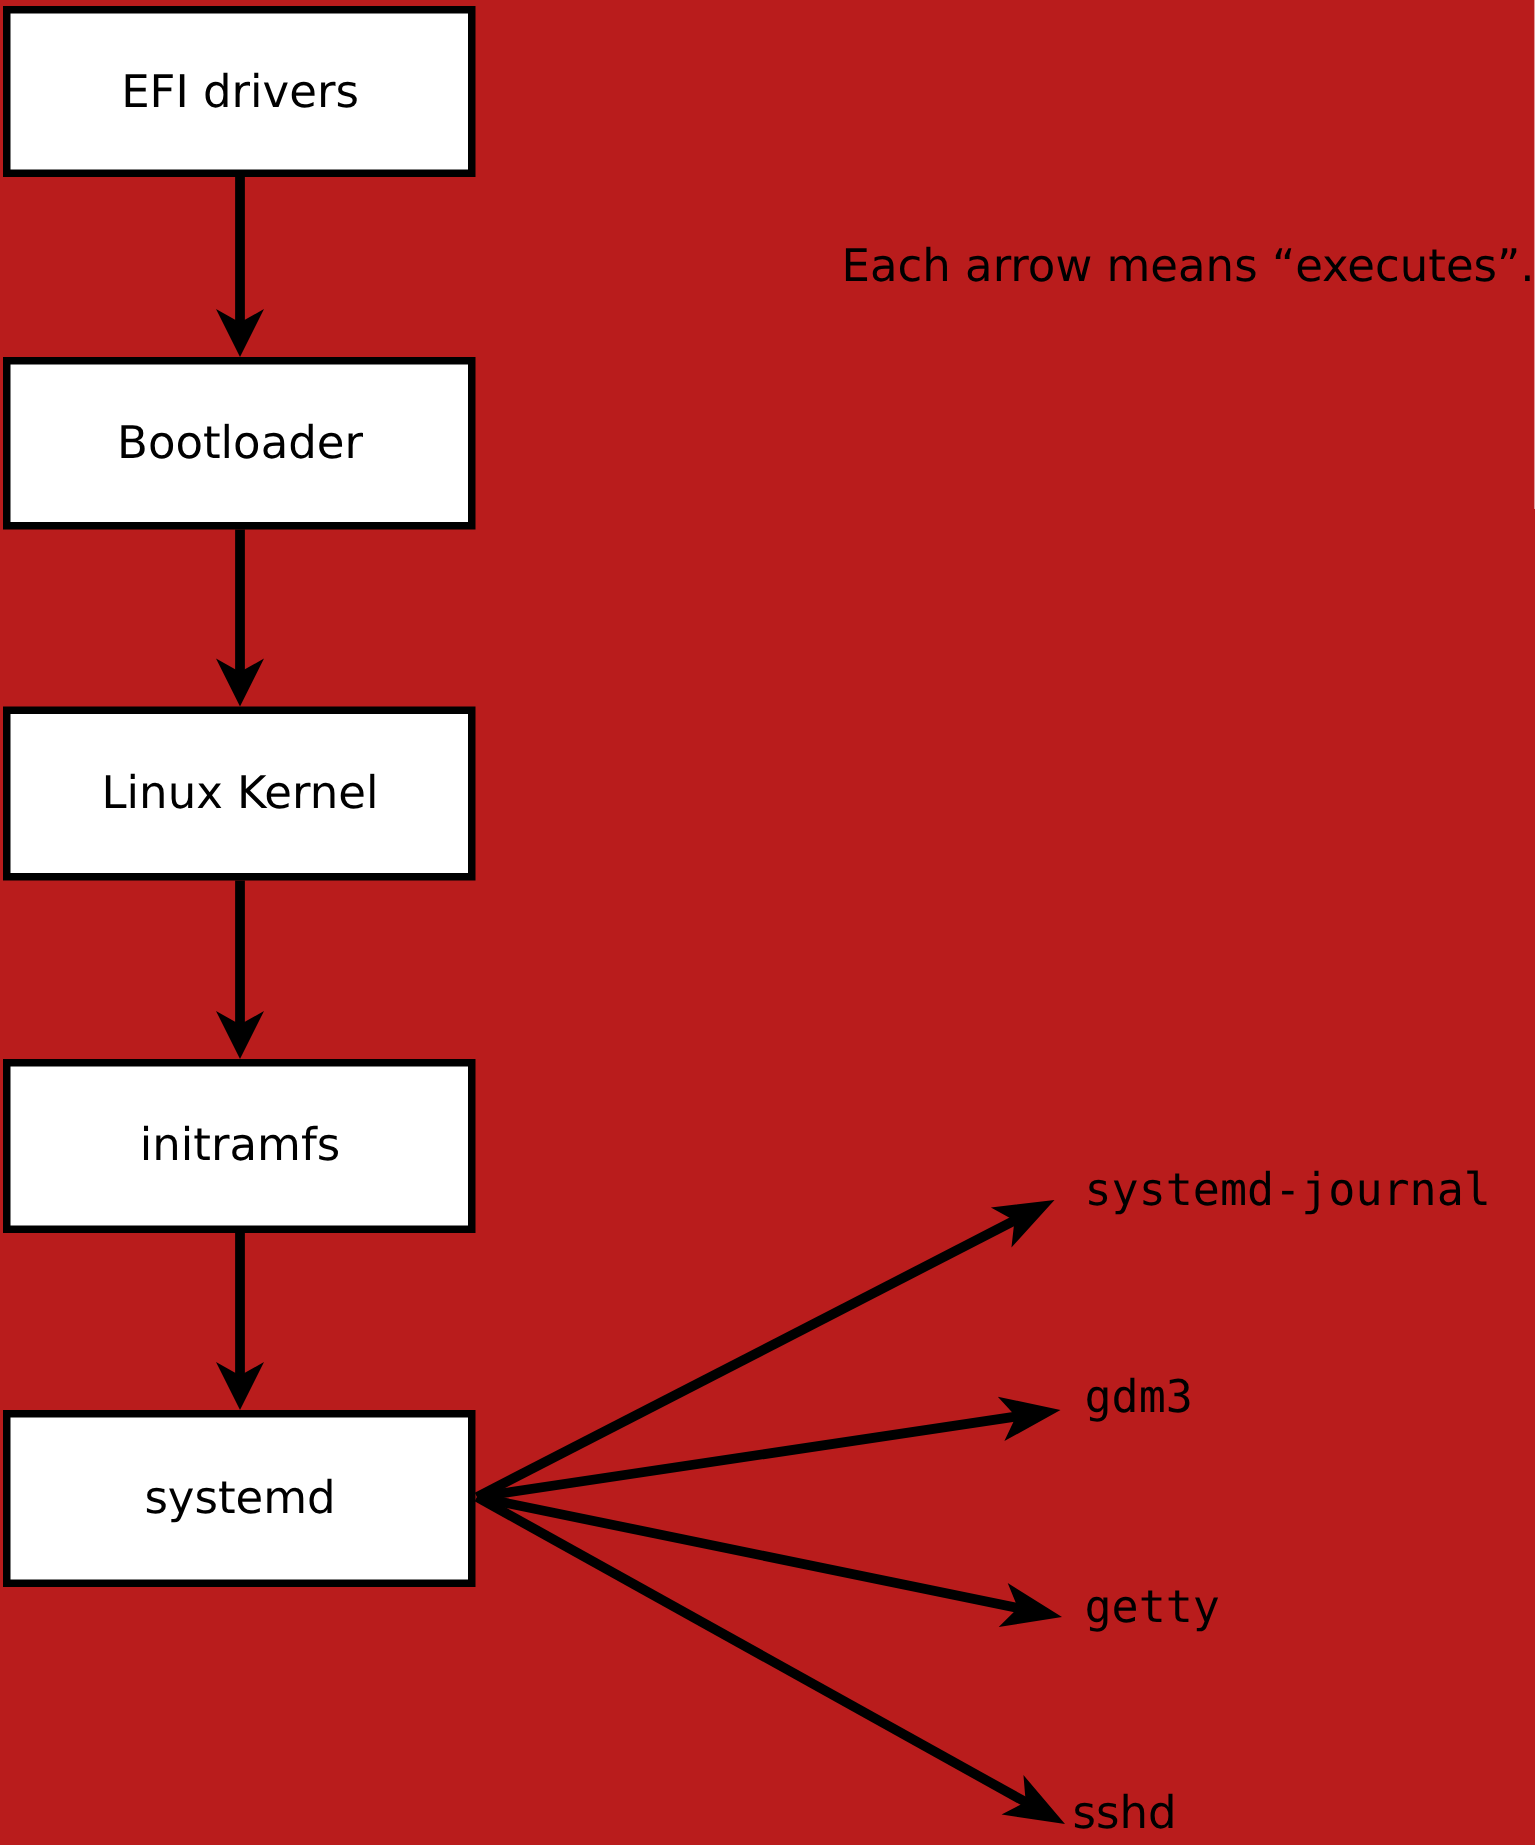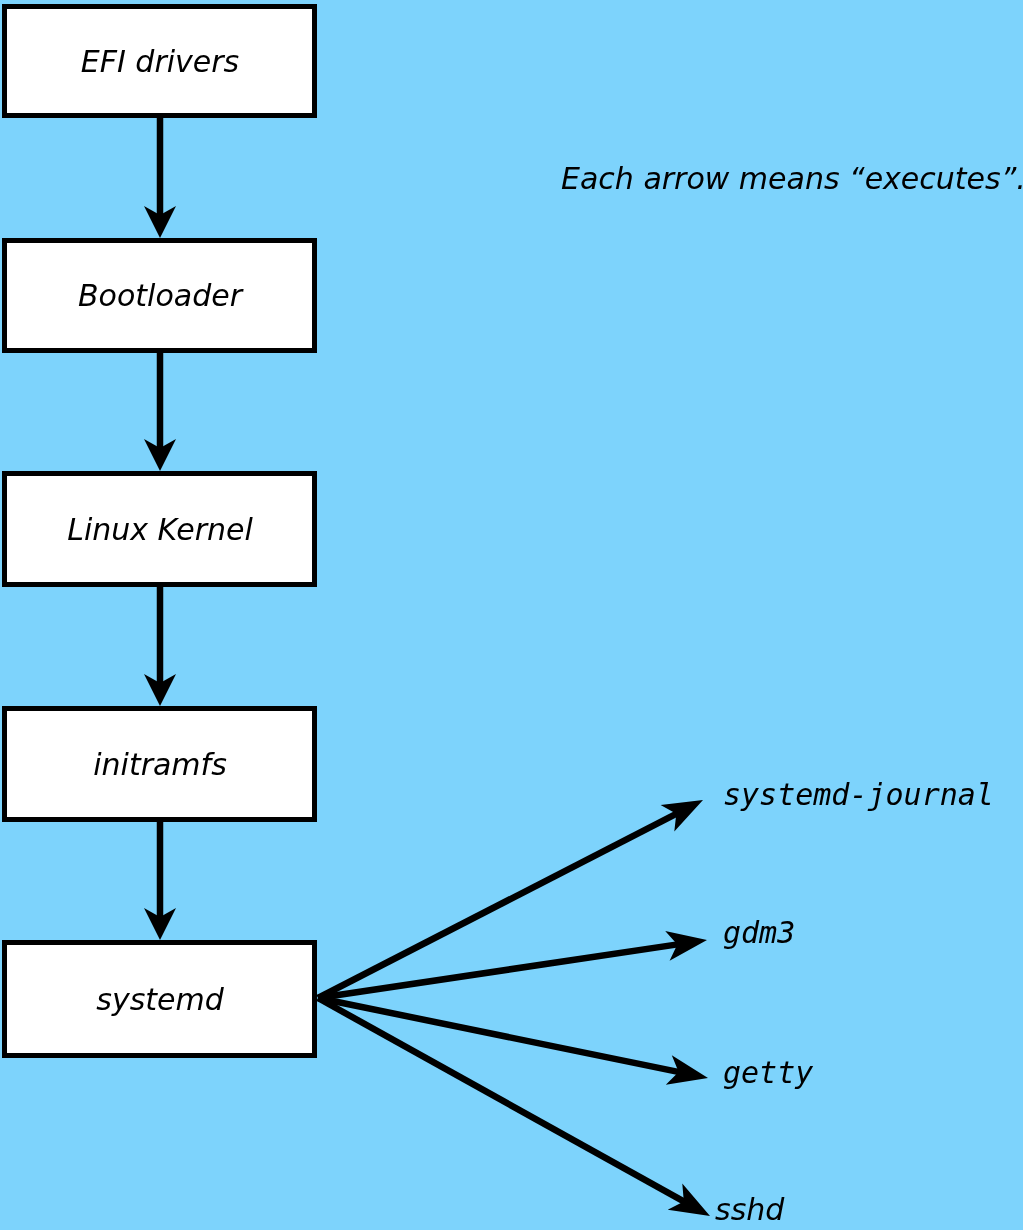--- a/index.html
+++ b/index.html
@@ -4,23 +4,22 @@
 <style>
   html, body {
     margin: 0;
     padding: 0;
     background: #ffffff;
   }
   .canvas {
     position: relative;
     width: 1023px;
     height: 1230px;
-    background: #7dd3fc;
+    background: #b91c1c;
     overflow: hidden;
-    font-style: italic;
   }
   svg { display: block; }
   .flow-box {
     fill: #ffffff;
     stroke: #000000;
     stroke-width: 5;
   }
   .arrow-line {
     stroke: #000000;
     stroke-width: 6.5;

